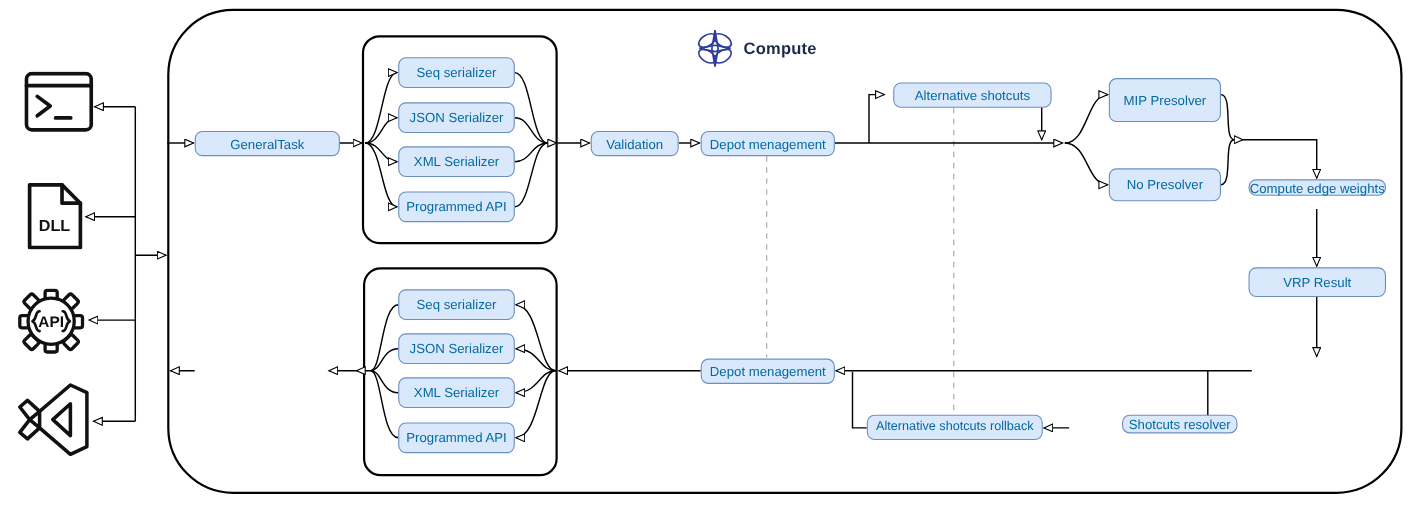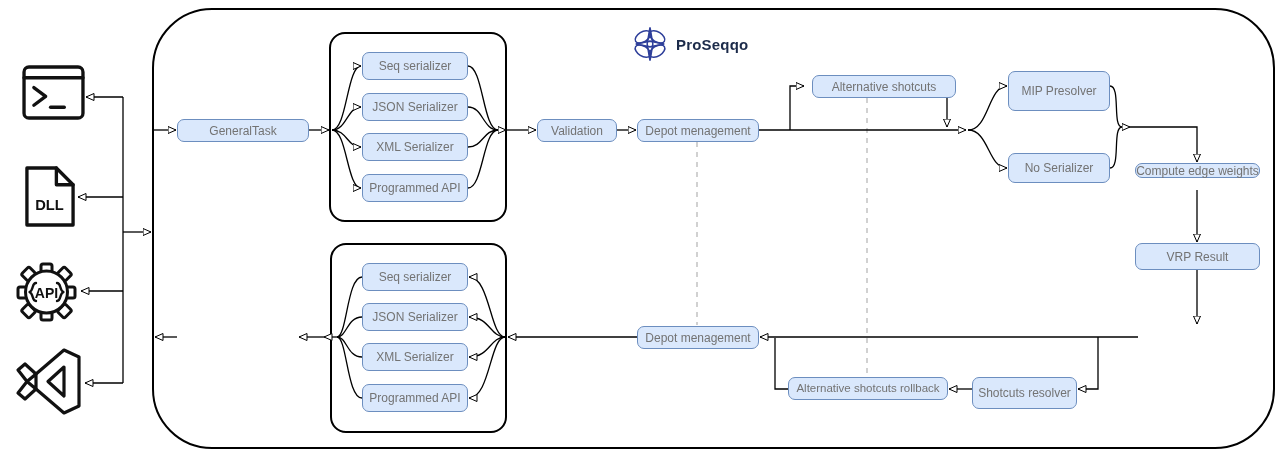--- a/index.html
+++ b/index.html
@@ -20,21 +20,21 @@
   .group.bottom { left:330px; top:243px; width:177px; height:190px; }
   svg.wires { position:absolute; left:0; top:0; pointer-events:none; }
   path.link { stroke:var(--connector,#000); stroke-width:1.3; fill:none; }
   path.dashline { stroke:var(--dashed,#b3b3b3); stroke-width:1.2; fill:none; stroke-dasharray:5 5; }
   .node {
     position:absolute; box-sizing:border-box;
     background:var(--node-fill,#dae8fc);
     border:1px solid var(--node-border,#6c8ebf);
     border-radius:7px;
     display:flex; align-items:center; justify-content:center;
-    font-size:12px; color:#737373; white-space:nowrap; line-height:1;
+    font-size:12px; color:#0369a1; white-space:nowrap; line-height:1;
   }
   .brand {
     position:absolute; left:631px; top:25px; display:flex; align-items:center; gap:7px;
   }
   .brand .title { font-size:15px; font-weight:bold; color:var(--title,#1c2b4a); letter-spacing:0.2px; }
   .logo-stroke { stroke:var(--logo,#2e3f9a); fill:none; }
   .src-icon { position:absolute; }
   .ink { stroke:#111; fill:none; stroke-linejoin:round; stroke-linecap:round; }
   .ink-text { fill:#111; font-family:"Liberation Sans",sans-serif; font-weight:bold; }
 </style>
@@ -52,21 +52,21 @@
     <svg width="38" height="38" viewBox="0 0 40 40">
       <g class="logo-stroke" stroke-width="1.6">
         <ellipse cx="12.5" cy="12.5" rx="9" ry="5.2" transform="rotate(-32 12.5 12.5)"></ellipse>
         <ellipse cx="27.5" cy="12.5" rx="9" ry="5.2" transform="rotate(32 27.5 12.5)"></ellipse>
         <ellipse cx="12.5" cy="27.5" rx="9" ry="5.2" transform="rotate(32 12.5 27.5)"></ellipse>
         <ellipse cx="27.5" cy="27.5" rx="9" ry="5.2" transform="rotate(-32 27.5 27.5)"></ellipse>
         <path d="M20,2.5 L23,20 L20,37.5 L17,20 Z"></path>
         <path d="M5,20 L20,17 L35,20 L20,23 Z"></path>
       </g>
     </svg>
-    <span class="title">ProSeqqo</span>
+    <span class="title">Compute</span>
   </div>
 
   <svg class="src-icon" style="left:22px;top:65px" width="63" height="55" viewBox="0 0 64 56">
     <g class="ink" stroke-width="3.4">
       <rect x="2" y="2" width="60" height="52" rx="5"></rect>
       <line x1="2" y1="13" x2="62" y2="13"></line>
       <path d="M12,23 L24,32 L12,41"></path>
       <line x1="29" y1="43" x2="43" y2="43"></line>
     </g>
   </svg>
@@ -164,24 +164,24 @@
     <path class="link" marker-end="url(#ah)" d="M337,337 L324,337"></path>
     <path class="link" marker-end="url(#ah)" d="M324,337 L299,337"></path>
     <path class="link" marker-end="url(#ah)" d="M177,337 L155,337"></path>
   </svg>
 
   <div class="node" style="left:177px;top:119px;width:132px;height:23px">GeneralTask</div>
   <div class="node" style="left:537px;top:119px;width:80px;height:23px">Validation</div>
   <div class="node" style="left:637px;top:119px;width:122px;height:23px">Depot menagement</div>
   <div class="node" style="left:812px;top:75px;width:144px;height:23px">Alternative shotcuts</div>
   <div class="node" style="left:1008px;top:71px;width:102px;height:40px">MIP Presolver</div>
-  <div class="node" style="left:1008px;top:153px;width:102px;height:30px">No Serializer</div>
+  <div class="node" style="left:1008px;top:153px;width:102px;height:30px">No Presolver</div>
   <div class="node" style="left:1135px;top:163px;width:125px;height:15px">Compute edge weights</div>
   <div class="node" style="left:1135px;top:243px;width:125px;height:27px">VRP Result</div>
-  <div class="node" style="left:972px;top:377px;width:105px;height:32px">Shotcuts resolver</div>
+  <div class="node" style="left:1020px;top:377px;width:105px;height:17px">Shotcuts resolver</div>
   <div class="node" style="left:788px;top:377px;width:160px;height:23px;font-size:11.5px">Alternative shotcuts rollback</div>
   <div class="node" style="left:637px;top:326px;width:122px;height:23px">Depot menagement</div>
 
   <div class="node" style="left:362px;top:52px;width:106px;height:28px">Seq serializer</div>
   <div class="node" style="left:362px;top:93px;width:106px;height:28px">JSON Serializer</div>
   <div class="node" style="left:362px;top:133px;width:106px;height:28px">XML Serializer</div>
   <div class="node" style="left:362px;top:174px;width:106px;height:28px">Programmed API</div>
 
   <div class="node" style="left:362px;top:263px;width:106px;height:28px">Seq serializer</div>
   <div class="node" style="left:362px;top:303px;width:106px;height:28px">JSON Serializer</div>

